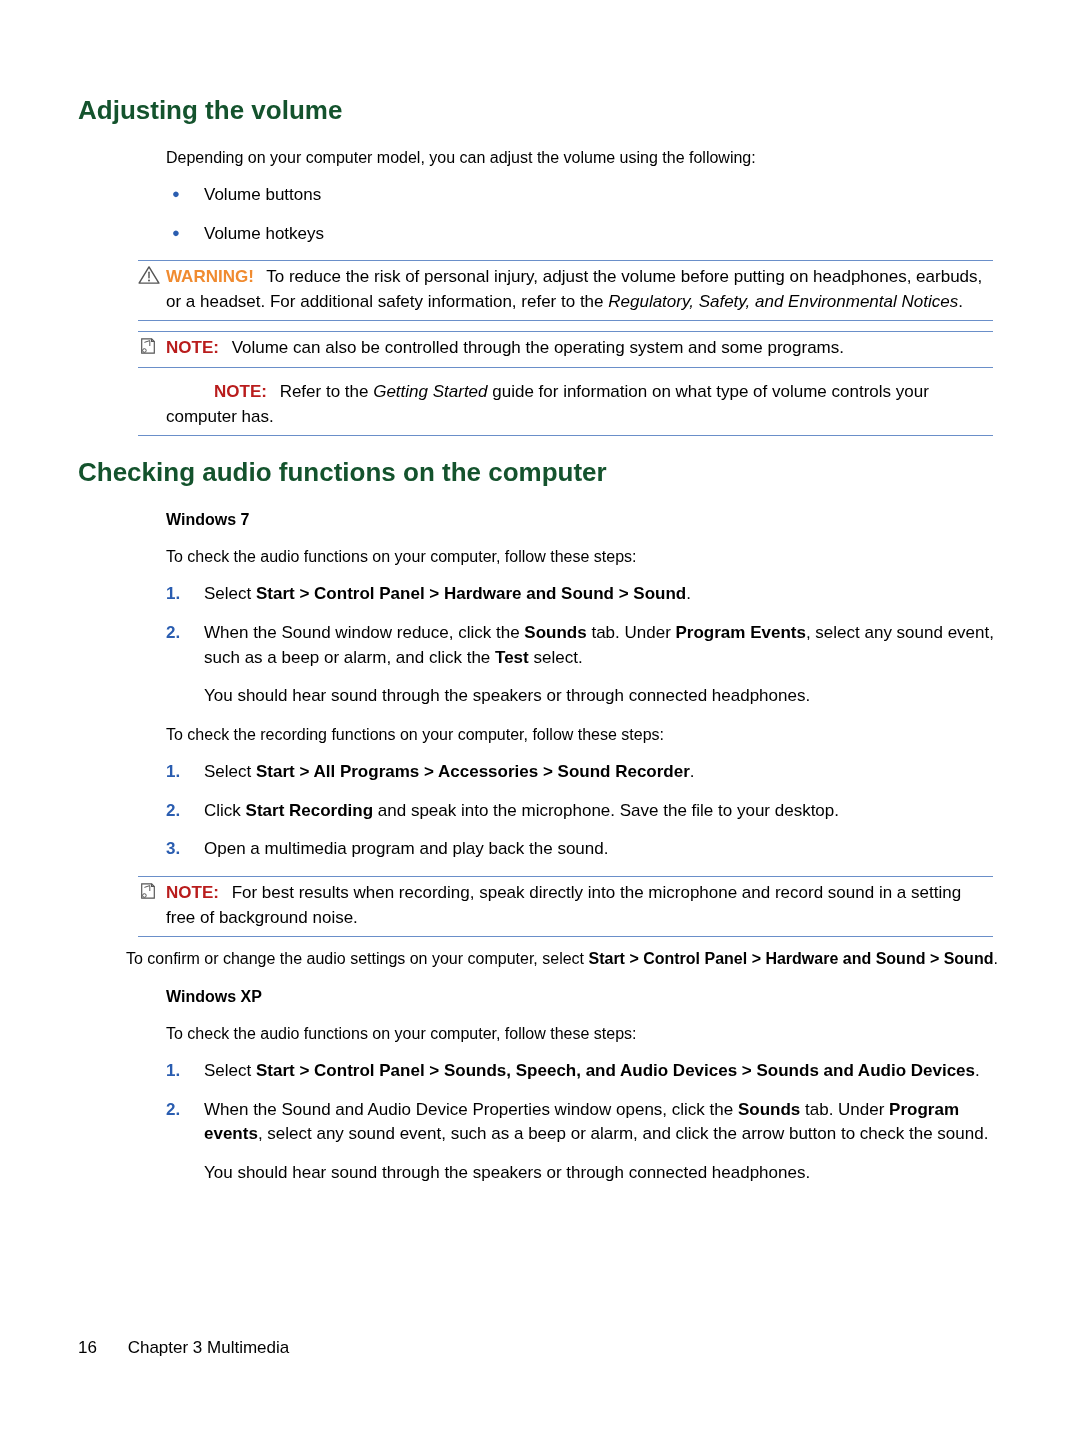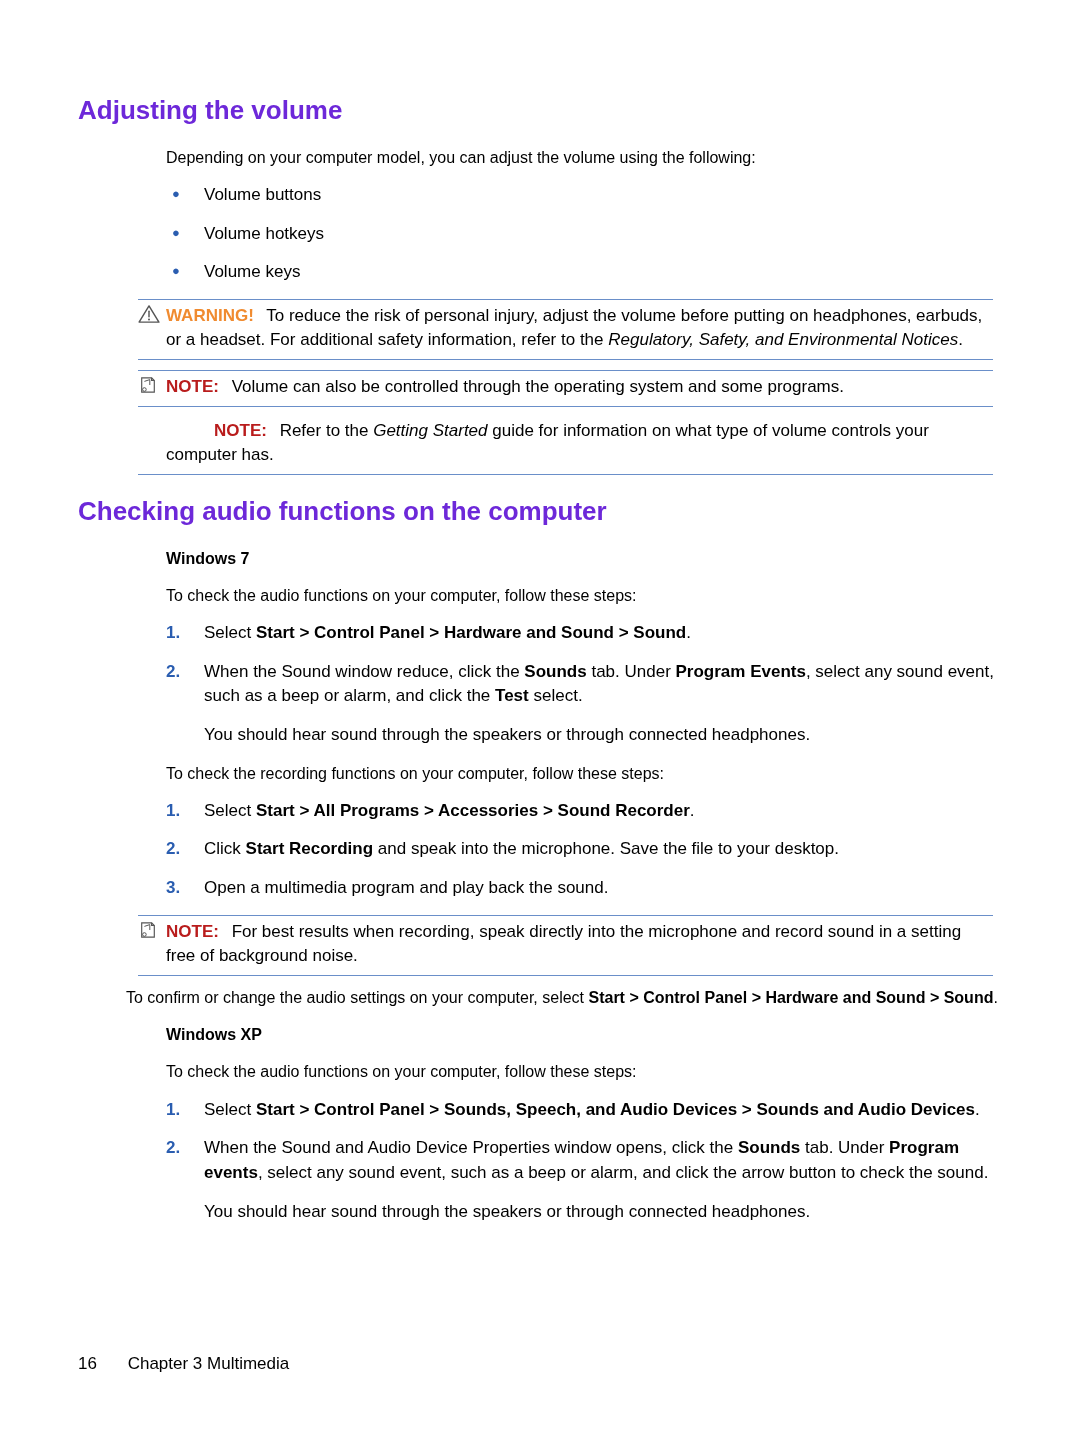--- a/index.html
+++ b/index.html
@@ -9,21 +9,21 @@
     color: #000;
     width: 1080px;
     height: 1437px;
     position: relative;
     line-height: 1.45;
   }
   .page {
     padding: 92px 80px 0 78px;
   }
   .h2 {
-    color: #6d28d9;
+    color: #14532d;
     font-size: 26px;
     font-weight: 700;
     margin-bottom: 16px;
   }
   .h2.second { margin-top: 18px; }
   .indent1 { margin-left: 88px; }  
   .body-text {
     font-size: 16px;
     margin-bottom: 14px;
   }
@@ -93,40 +93,39 @@
   .callout .icon {
     position: absolute;
     left: 0;
     top: 5px;
     width: 22px;
     height: 18px;
     color: #444;
   }
   .footer {
     position: absolute;
-    bottom: 60px;
+    bottom: 76px;
     left: 78px;
     font-size: 17px;
   }
   .footer .pn { margin-right: 26px; }
   svg { display: block; }
 </style>
 </head>
 <body>
 
 <div class="page">
 
   <div class="h2">Adjusting the volume</div>
 
   <p class="body-text indent1">Depending on your computer model, you can adjust the volume using the following:</p>
 
   <ul class="bullet">
     <li>Volume buttons</li>
     <li>Volume hotkeys</li>
-    <li>Volume keys</li>
   </ul>
 
   <div class="callout warning">
     <span class="icon">
       <svg viewBox="0 0 24 20" width="22" height="18">
         <path d="M12 1 L23 19 L1 19 Z" fill="none" stroke="#555" stroke-width="1.6" stroke-linejoin="round"></path>
         <line x1="12" y1="7" x2="12" y2="13" stroke="#555" stroke-width="1.6" stroke-linecap="round"></line>
         <circle cx="12" cy="16" r="1.1" fill="#555"></circle>
       </svg>
     </span>

